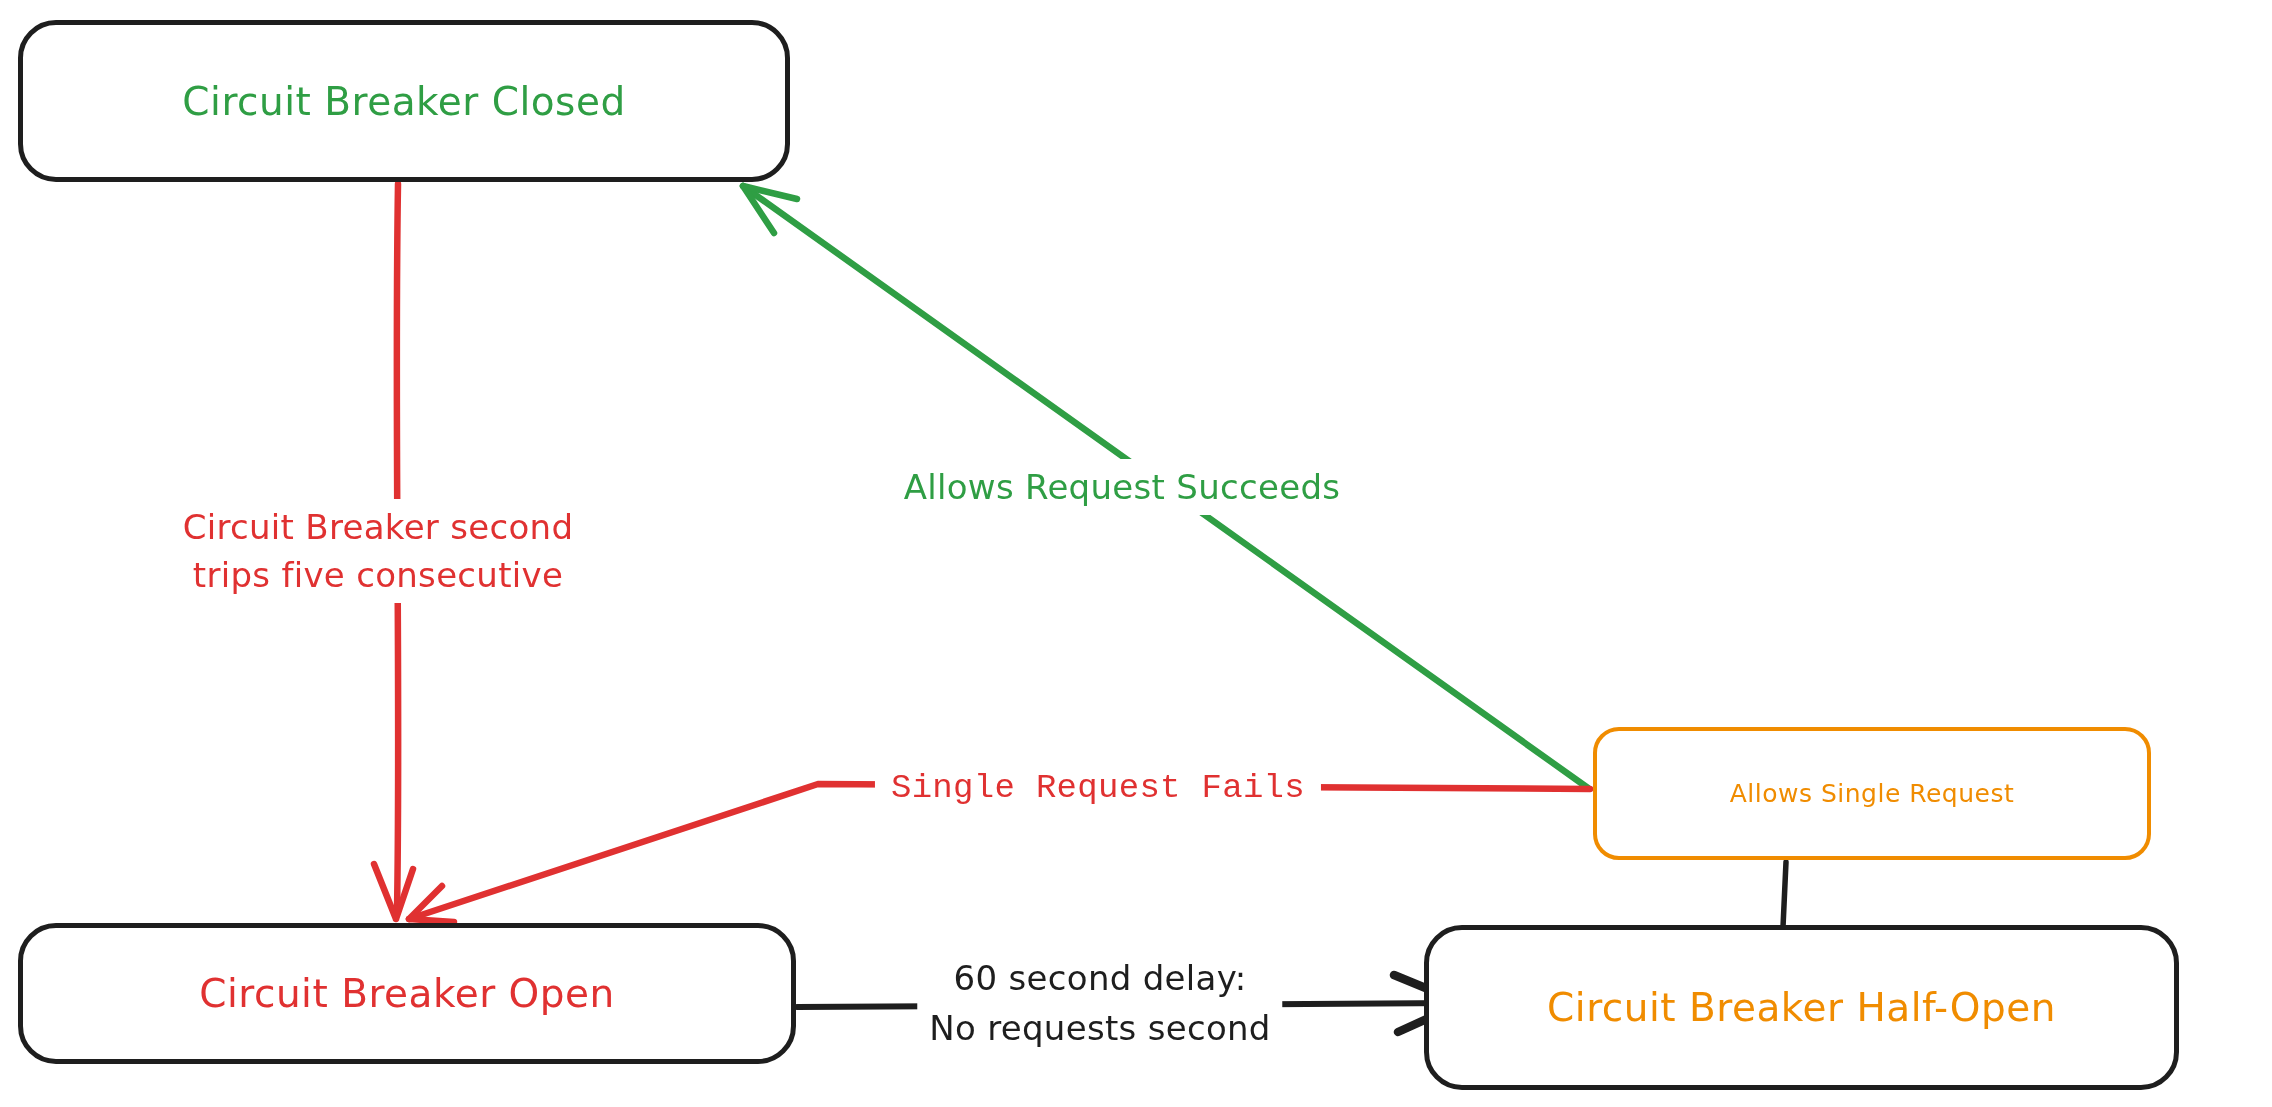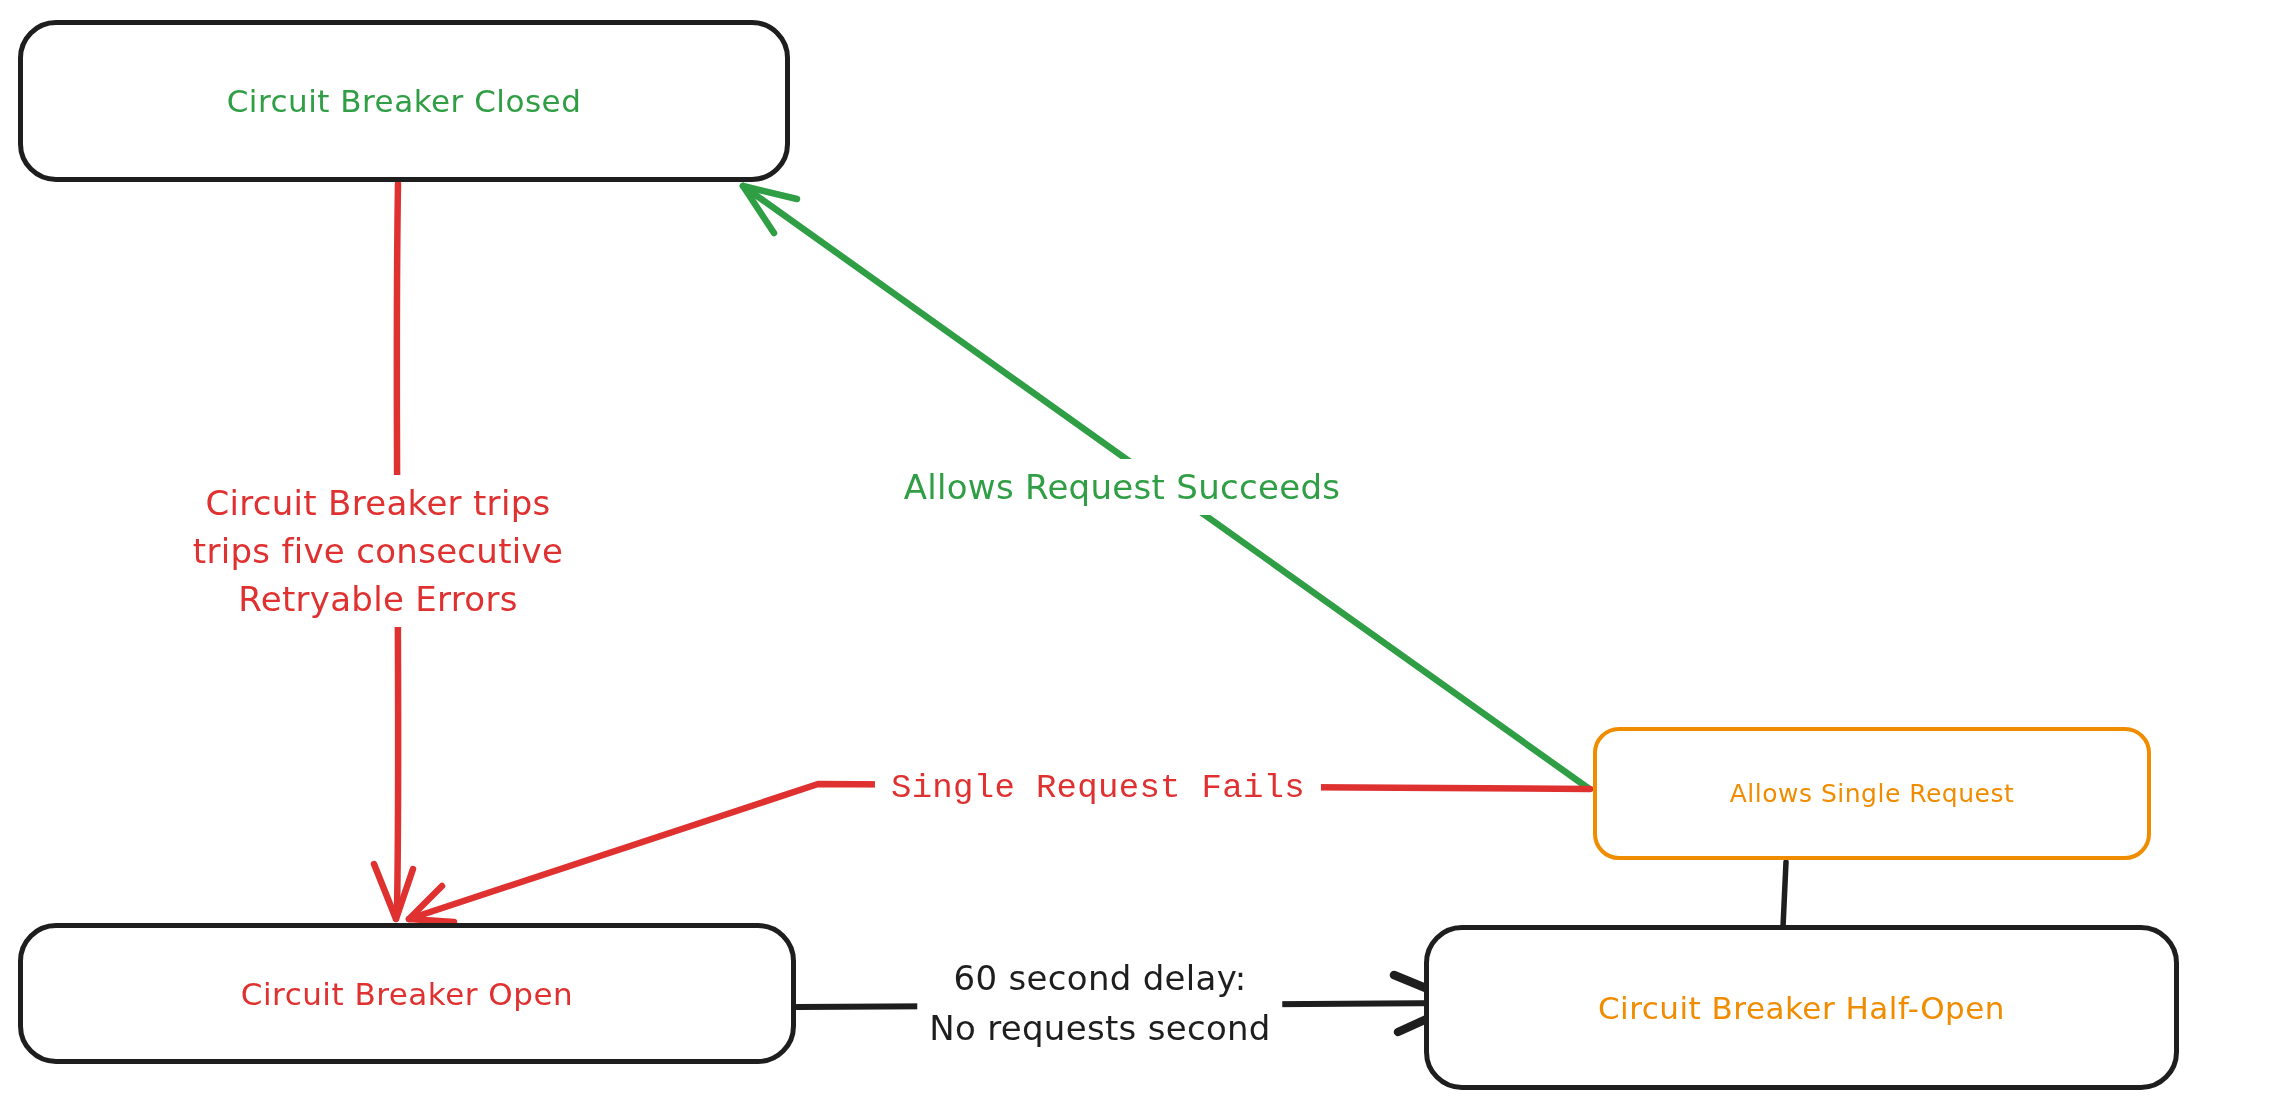--- a/index.html
+++ b/index.html
@@ -41,21 +41,21 @@
     position: absolute;
     display: flex;
     align-items: center;
     justify-content: center;
     background: var(--background);
     border: 5px solid var(--ink);
     border-radius: 38px;
     text-align: center;
   }
   .node-label {
-    font-size: 31px;
+    font-size: 39px;
     letter-spacing: 0.5px;
     white-space: nowrap;
   }
   .node-closed    { left: 18px;   top: 20px;  width: 772px; height: 162px; }
   .node-open      { left: 18px;   top: 923px; width: 778px; height: 141px; }
   .node-half-open { left: 1424px; top: 925px; width: 755px; height: 165px; }
   .node-allows {
     left: 1593px; top: 727px; width: 558px; height: 133px;
     border: 4.5px solid var(--orange);
     border-radius: 26px;
@@ -124,23 +124,22 @@
 
   <div class="node node-half-open">
     <span class="node-label c-orange">Circuit Breaker Half-Open</span>
   </div>
 
   <div class="node node-allows">
     <span class="node-label c-orange">Allows Single Request</span>
   </div>
 
   <div class="edge-label c-red label-trips">
-    <div>Circuit Breaker trips</div>
+    <div>Circuit Breaker second</div>
     <div>trips five consecutive</div>
-    <div>Retryable Errors</div>
   </div>
 
   <div class="edge-label c-green label-succeeds">Allows Request Succeeds</div>
 
   <div class="edge-label c-red label-fails">Single Request Fails</div>
 
   <div class="edge-label c-ink label-delay">
     <div>60 second delay:</div>
     <div>No requests second</div>
   </div>

